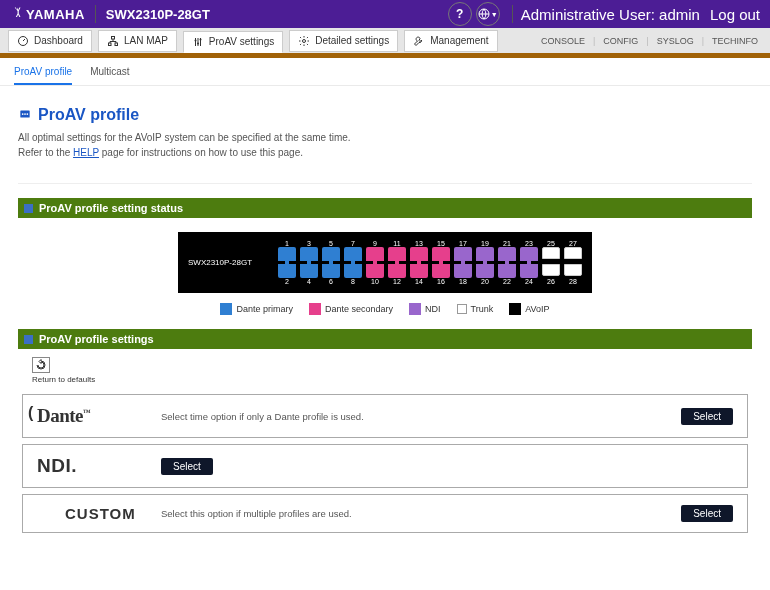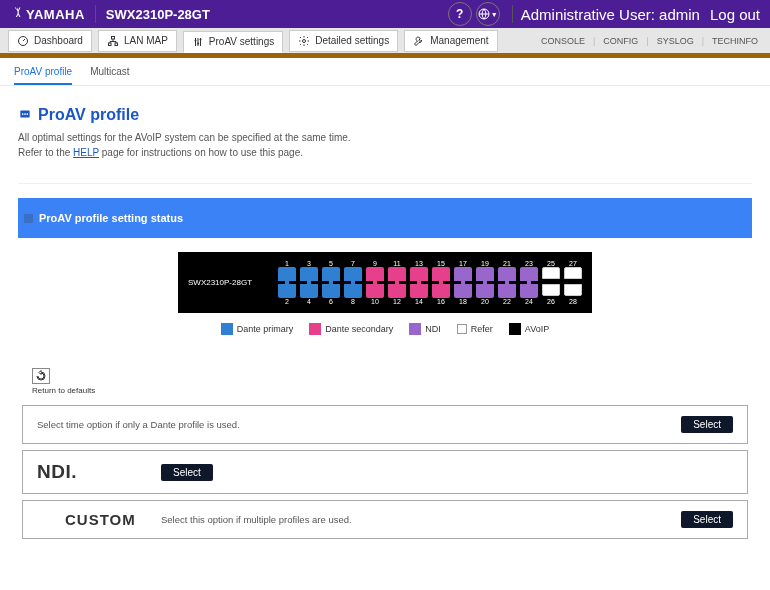--- a/index.html
+++ b/index.html
@@ -34,21 +34,21 @@
 
   
   .content { padding:12px 18px; }
   .page-title-row { display:flex; align-items:center; gap:6px; margin:8px 0 6px; }
   .page-title-row .ic { color:#1a73e8; font-size:14px; }
   .page-title { font-size:16px; color:#1a56c4; font-weight:bold; }
   .desc { font-size:10px; color:#555; line-height:1.5; border-bottom:1px solid #eee; padding-bottom:23px; }
   .desc a { color:#1a56c4; text-decoration:underline; cursor:pointer; }
 
   .section { margin-top:14px; }
-  .section-header { background:#3b82f6; color:#fff; font-size:11px; font-weight:bold; padding:14px 6px; display:flex; align-items:center; gap:6px; }
+  .section-header { background:#4d7c0f; color:#fff; font-size:11px; font-weight:bold; padding:4px 6px; display:flex; align-items:center; gap:6px; }
   .section-header .sq { width:9px; height:9px; background:#3b6fc4; display:inline-block; }
 
   
   .port-diagram-wrap { display:flex; justify-content:center; margin:14px 0 4px; }
   .port-diagram { background:#000; padding:8px 10px; display:flex; align-items:center; gap:10px; }
   .port-label { color:#fff; font-size:8px; white-space:nowrap; width:80px; }
   .port-grid { display:flex; flex-direction:column; gap:0; }
   .port-row { display:flex; gap:4px; }
   .port-nums { display:flex; gap:4px; justify-content:space-between; }
   .port-num { width:18px; text-align:center; color:#fff; font-size:7px; }
@@ -62,21 +62,21 @@
   .port.ndi { background:#9966cc; }
   .port.trunk { background:#fff; border:1px solid #ccc; height:12px; }
   .port.trunk:after { display:none; }
 
   .legend { display:flex; gap:16px; justify-content:center; margin:10px 0; font-size:9px; }
   .legend-item { display:flex; align-items:center; gap:4px; }
   .legend-sw { width:12px; height:12px; display:inline-block; }
   .legend-sw.trunk { border:1px solid #999; width:10px; height:10px; }
 
   
-  .reset-row { display:flex; flex-direction:column; align-items:flex-start; gap:2px; padding:19px 14px 4px; }
+  .reset-row { display:flex; flex-direction:column; align-items:flex-start; gap:2px; padding:8px 14px 4px; }
   .reset-row .ic { border:1px solid #888; width:18px; height:16px; display:flex; align-items:center; justify-content:center; font-size:10px; cursor:pointer; }
   .reset-row .lbl { font-size:8px; }
 
   .profile-row { border:1px solid #aaa; margin:6px 4px; padding:10px 14px; display:flex; align-items:center; gap:14px; }
   .profile-logo { width:110px; font-weight:bold; }
   .logo-dante { font-size:19px; font-weight:900; letter-spacing:-0.5px; font-family:Georgia,serif; position:relative; }
   .logo-dante:before { content:"("; font-size:16px; position:absolute; left:-9px; top:-1px; font-family:Arial; }
   .logo-dante:after { content:"\2122"; font-size:8px; vertical-align:super; }
   .logo-ndi { font-size:19px; font-weight:900; letter-spacing:0.5px; }
   .logo-ndi:after { content:"."; }
@@ -273,40 +273,45 @@
         <div class="legend-item">
           <span class="legend-sw" style="background: rgb(230, 63, 140);"></span>
           <span>Dante secondary</span>
         </div>
         <div class="legend-item">
           <span class="legend-sw" style="background: rgb(153, 102, 204);"></span>
           <span>NDI</span>
         </div>
         <div class="legend-item">
           <span class="legend-sw trunk"></span>
-          <span>Refer</span>
+          <span>Trunk</span>
         </div>
         <div class="legend-item">
           <span class="legend-sw" style="background: rgb(0, 0, 0);"></span>
           <span>AVoIP</span>
         </div>
       </div>
   </div>
 
   <div class="section">
+    <div class="section-header">
+      <span class="sq"></span>
+      <span>ProAV profile settings</span>
+    </div>
     <div class="reset-row">
       <span class="ic">
         <svg viewBox="0 0 24 24" width="12" height="12" fill="none" stroke="#333" stroke-width="2">
             <path d="M4 12a8 8 0 108-8V1L8 5l4 4V6a6 6 0 11-6 6"></path>
           </svg>
       </span>
       <span class="lbl">Return to defaults</span>
     </div>
     <div id="profile-rows">
         <div class="profile-row">
+          <div class="profile-logo"><span class="logo-dante">Dante</span></div>
           <div class="profile-desc">Select time option if only a Dante profile is used.</div>
           <button class="select-btn">Select</button>
         </div>
         <div class="profile-row">
           <div class="profile-logo"><span class="logo-ndi">NDI</span></div>
           <button class="select-btn">Select</button>
         </div>
         <div class="profile-row">
           <div class="profile-logo"><span class="logo-custom">CUSTOM</span></div>
           <div class="profile-desc">Select this option if multiple profiles are used.</div>

